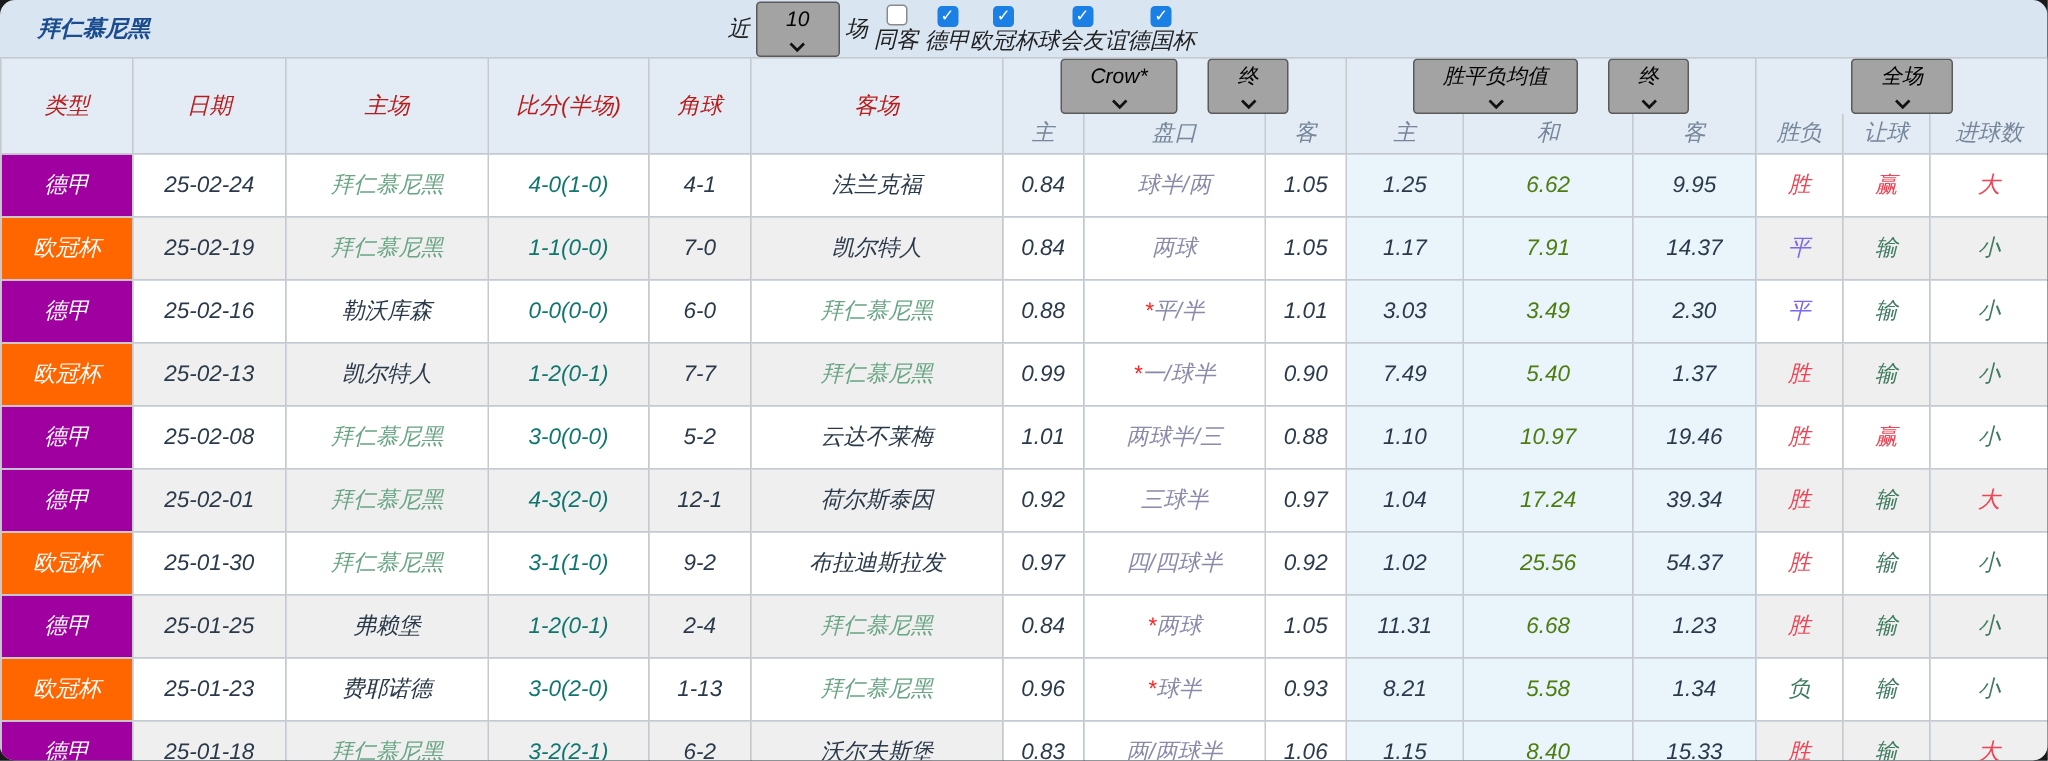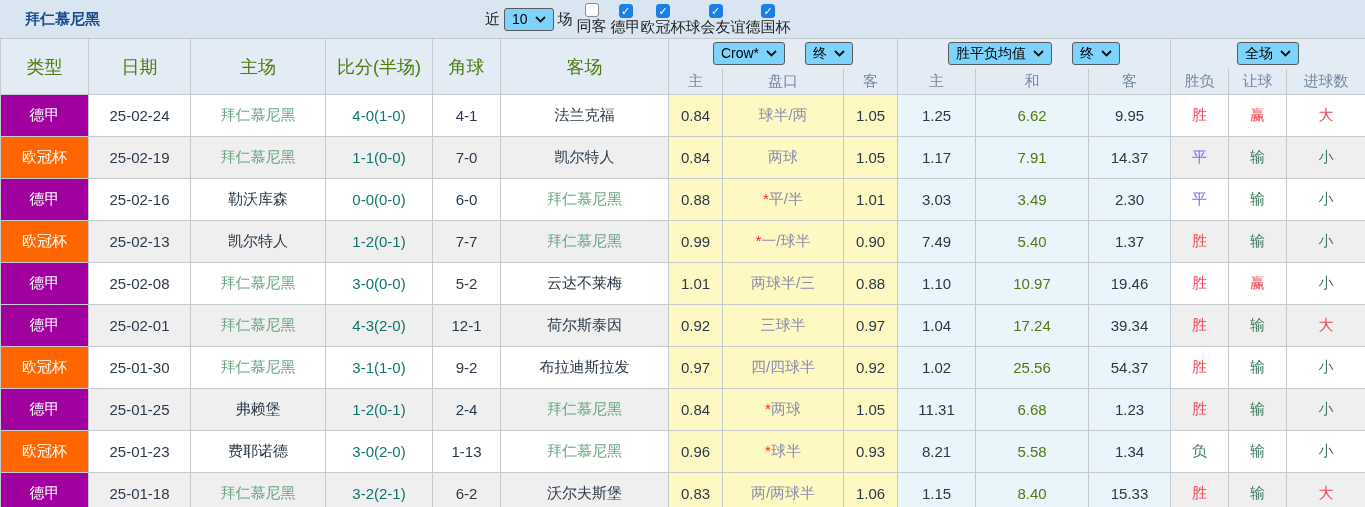--- a/index.html
+++ b/index.html
@@ -1,23 +1,24 @@
 <!DOCTYPE html>
 <html><head>
 <meta charset="utf-8">
 <style>
   * { box-sizing: border-box; margin: 0; padding: 0; }
   html,body { background:#1a1a1a; }
   body { font-family: "Liberation Sans", "DejaVu Sans", sans-serif; }
   .app {
     width: 1365px; height: 507px;
     background: #d9e6f2;
-    border-radius: 0;
+    border-radius: 10px;
     overflow: hidden;
     position: relative;
+    font-style: italic;
   }
   
   .topbar {
     height: 38px;
     display: flex;
     align-items: center;
     position: relative;
     font-size: 15px;
     color: #222;
   }
@@ -32,56 +33,57 @@
     left: 485px;
     display: flex;
     align-items: center;
     gap: 4px;
     white-space: nowrap;
   }
   .sel {
     display: inline-flex;
     align-items: center;
     gap: 7px;
-    background: #7dd3fc;
+    background: #a3a3a3;
     border: 1.5px solid #5a5a5a;
     border-radius: 3px;
-    padding: 2px 7px;
+    padding: 2px 19px;
     font-size: 14px;
     color: #000;
     cursor: pointer;
     line-height: 17px;
+    flex-direction: column;
   }
   .sel svg { flex: 0 0 auto; }
   .cb {
     display: inline-block;
     width: 14px; height: 14px;
     border-radius: 3px;
     vertical-align: -2px;
     margin: 0 2px;
   }
   .cb.unchecked { background: #fff; border: 1.5px solid #8a8a8a; }
   .cb.checked {
     background: #1a80e5; border: 1.5px solid #1a80e5;
     color: #fff; font-size: 11px; font-weight: bold;
     text-align: center; line-height: 12px;
   }
   .cb-label { display: inline-flex; align-items: center; cursor: pointer; flex-direction: column; }
   
   table { border-collapse: collapse; table-layout: fixed; width: 1365px; }
   th, td { border: 1px solid #c6c9cd; overflow: hidden; white-space: nowrap; }
   thead th { background: #e3ecf5; font-weight: normal; }
-  .hdr-main { color: #4d7c0f; font-size: 18px; height: 56px; }
+  .hdr-main { color: #b91c1c; font-size: 15px; height: 56px; }
   .hdr-group { height: 30px; border-bottom: none; }
   .hdr-group .selects { display: flex; justify-content: center; gap: 20px; align-items: center; }
   .hdr-sub th { color: #76879b; font-size: 15px; height: 26px; border-top: none; text-align: center; }
   tbody td { height: 41px; text-align: center; font-size: 15px; color: #2b3a4a; }
   tbody tr.odd  td { background: #ffffff; }
   tbody tr.even td { background: #efefef; }
-  tbody tr td.c-odds,   tbody tr td.c-hcap { background: #fef9c3; }
+  tbody tr td.c-odds,   tbody tr td.c-hcap { background: #ffffff; }
   tbody tr td.c-avg { background: #e9f4fb; }
   td.c-type { padding: 0; }
   .badge {
     display: flex; width: 100%; height: 41px;
     align-items: center; justify-content: center;
     color: #fff; font-size: 15px;
   }
   .badge.purple { background: #a000a0; }
   .badge.orange { background: #ff6600; }
   .team-green { color: #6aa584; }

